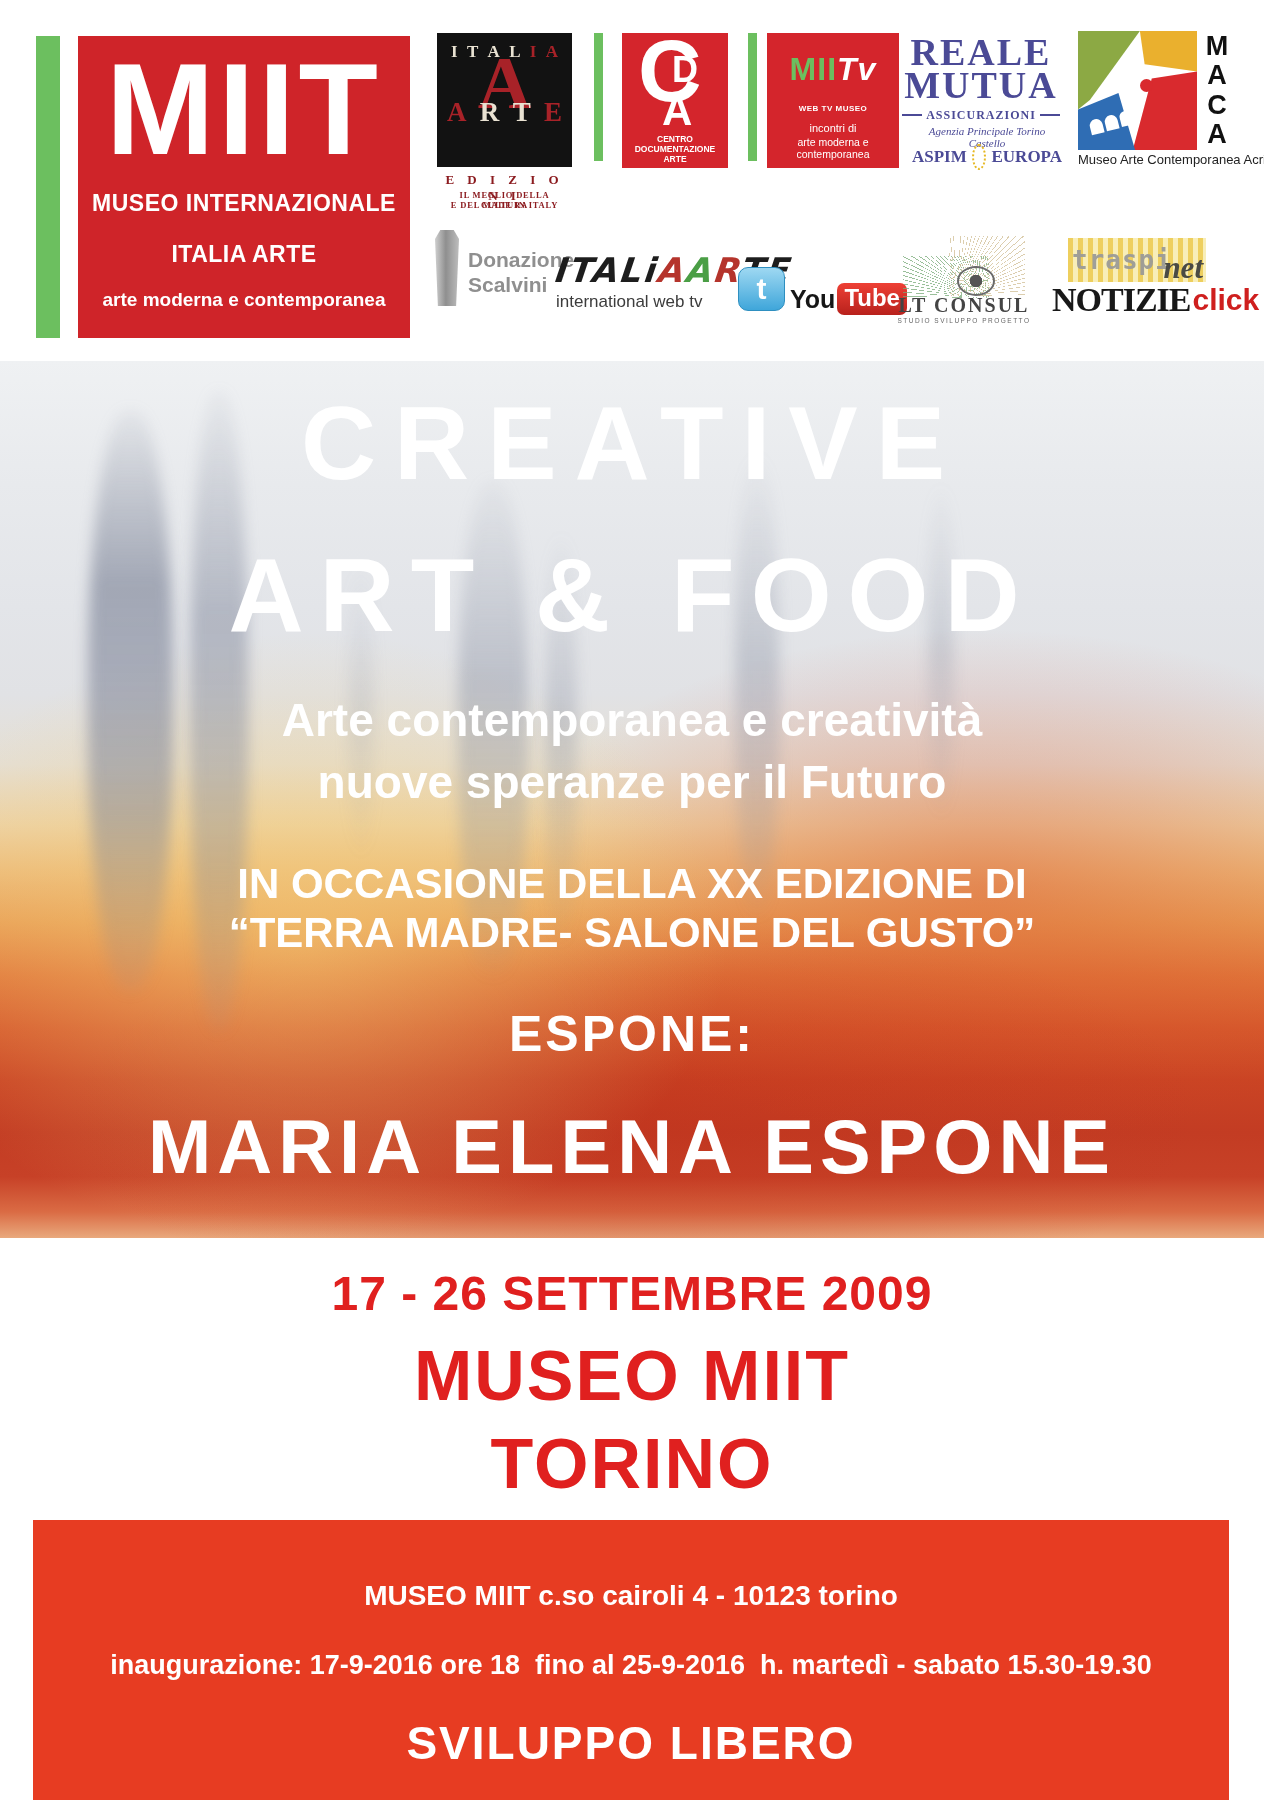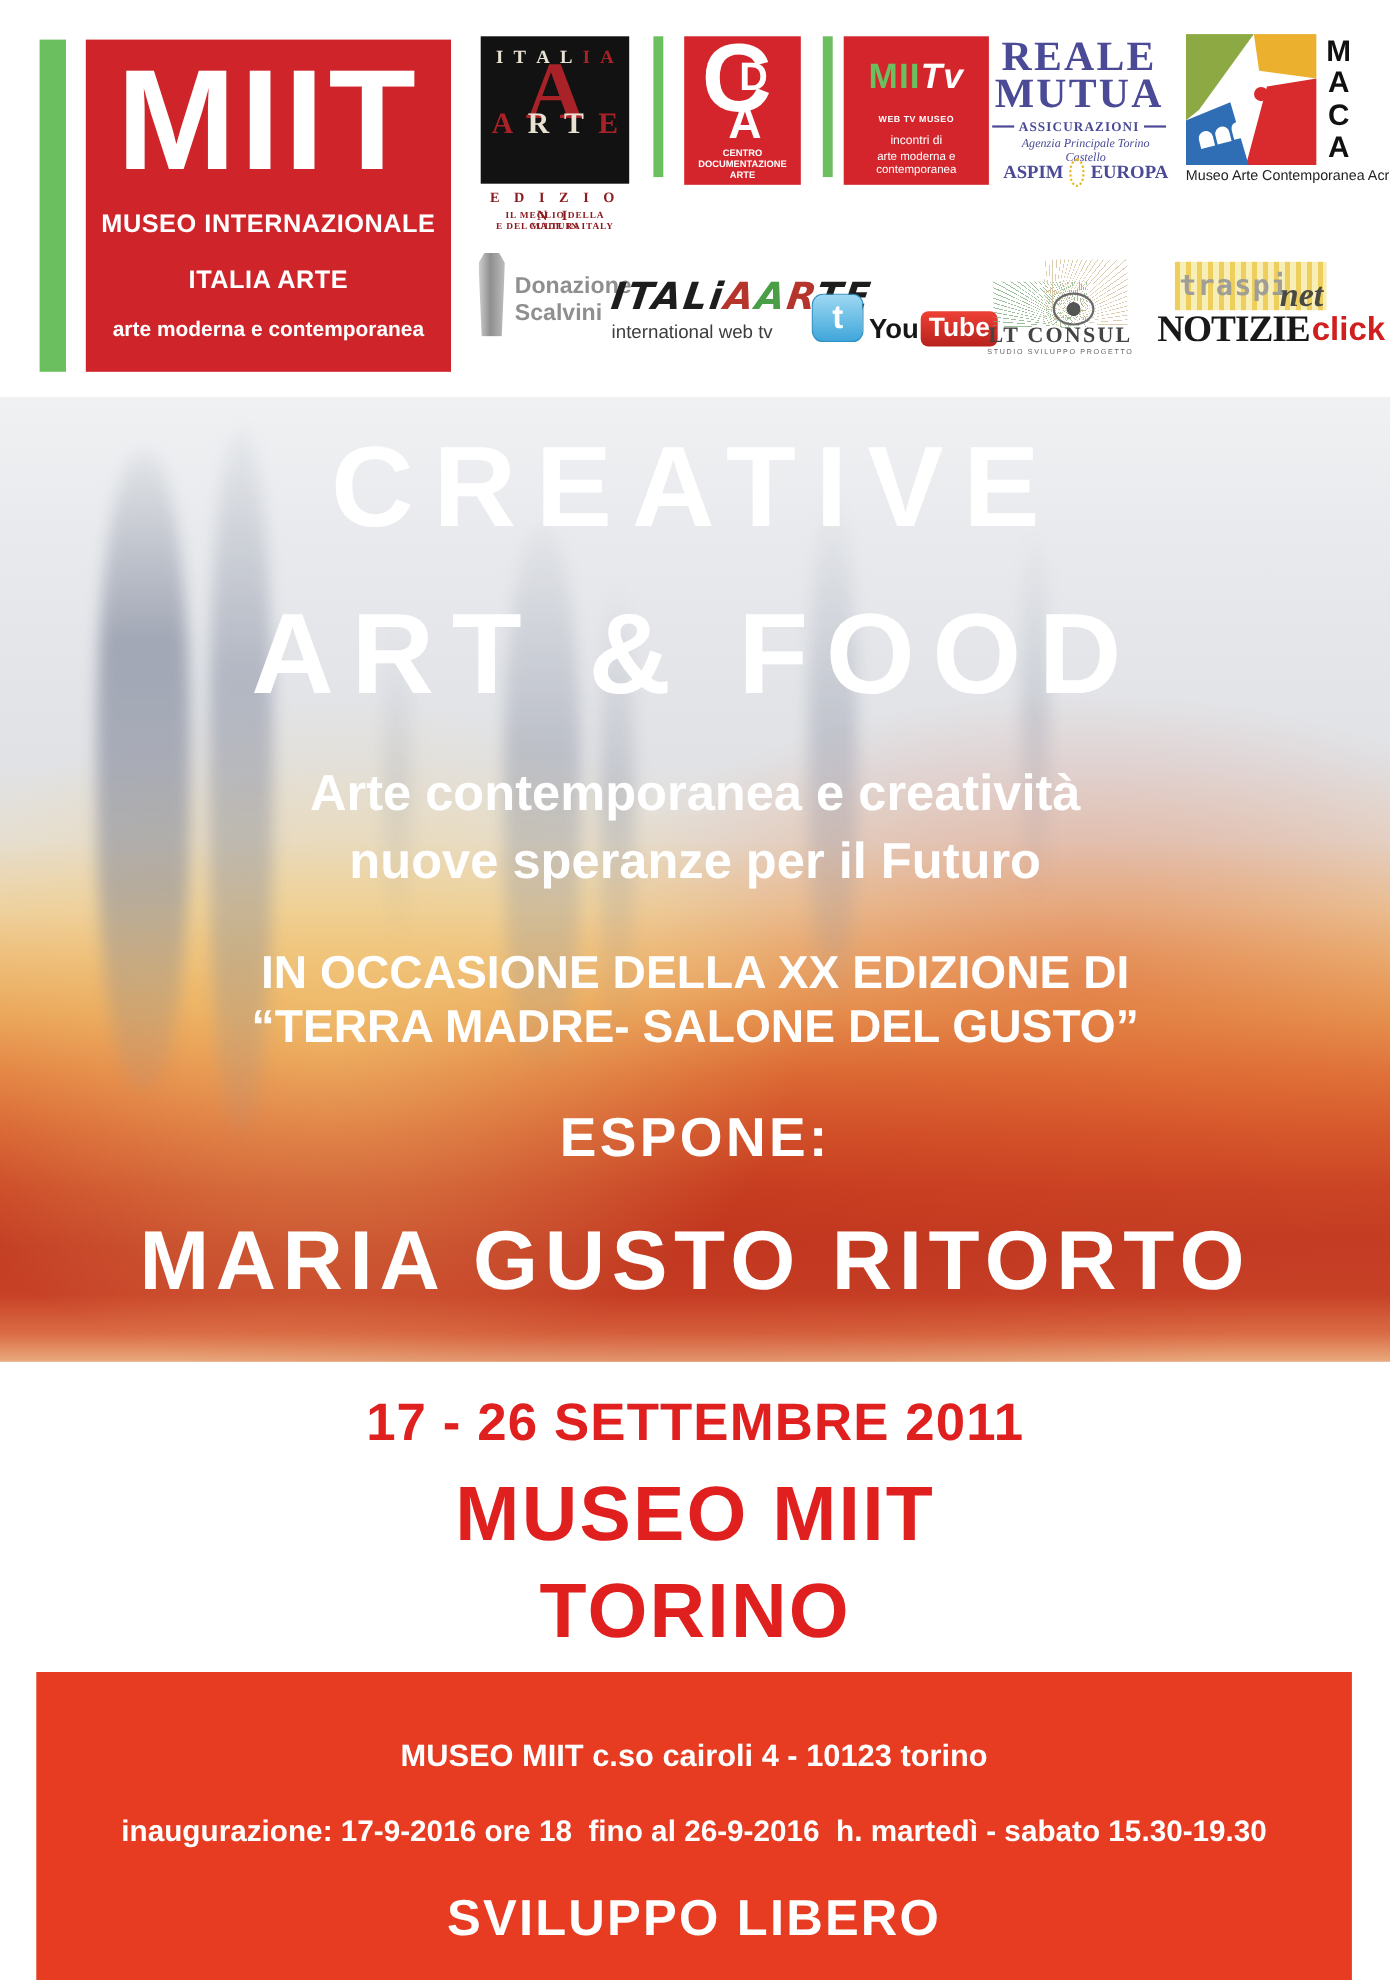--- a/index.html
+++ b/index.html
@@ -282,26 +282,26 @@
     <div class="ov t-artfood">ART &amp; FOOD</div>
     <div class="ov t-sub">
       <div>Arte contemporanea e creatività</div>
       <div>nuove speranze per il Futuro</div>
     </div>
     <div class="ov t-occ">
       <div>IN OCCASIONE DELLA XX EDIZIONE DI</div>
       <div>“TERRA MADRE- SALONE DEL GUSTO”</div>
     </div>
     <div class="ov t-espone">ESPONE:</div>
-    <div class="ov t-artist">MARIA GUSTO RITORTO</div>
-  </div>
-
-  <div class="abs red-text dates">17 - 26 SETTEMBRE 2011</div>
+    <div class="ov t-artist">MARIA ELENA ESPONE</div>
+  </div>
+
+  <div class="abs red-text dates">17 - 26 SETTEMBRE 2009</div>
   <div class="abs red-text venue">MUSEO MIIT</div>
   <div class="abs red-text city">TORINO</div>
 
   <div class="abs footer">
     <div class="abs f-address">MUSEO MIIT c.so cairoli 4 - 10123 torino</div>
-    <div class="abs f-schedule">inaugurazione: 17-9-2016 ore 18  fino al 26-9-2016  h. martedì - sabato 15.30-19.30</div>
+    <div class="abs f-schedule">inaugurazione: 17-9-2016 ore 18  fino al 25-9-2016  h. martedì - sabato 15.30-19.30</div>
     <div class="abs f-entry">SVILUPPO LIBERO</div>
   </div>
 
 </div>
 
 </body></html>

